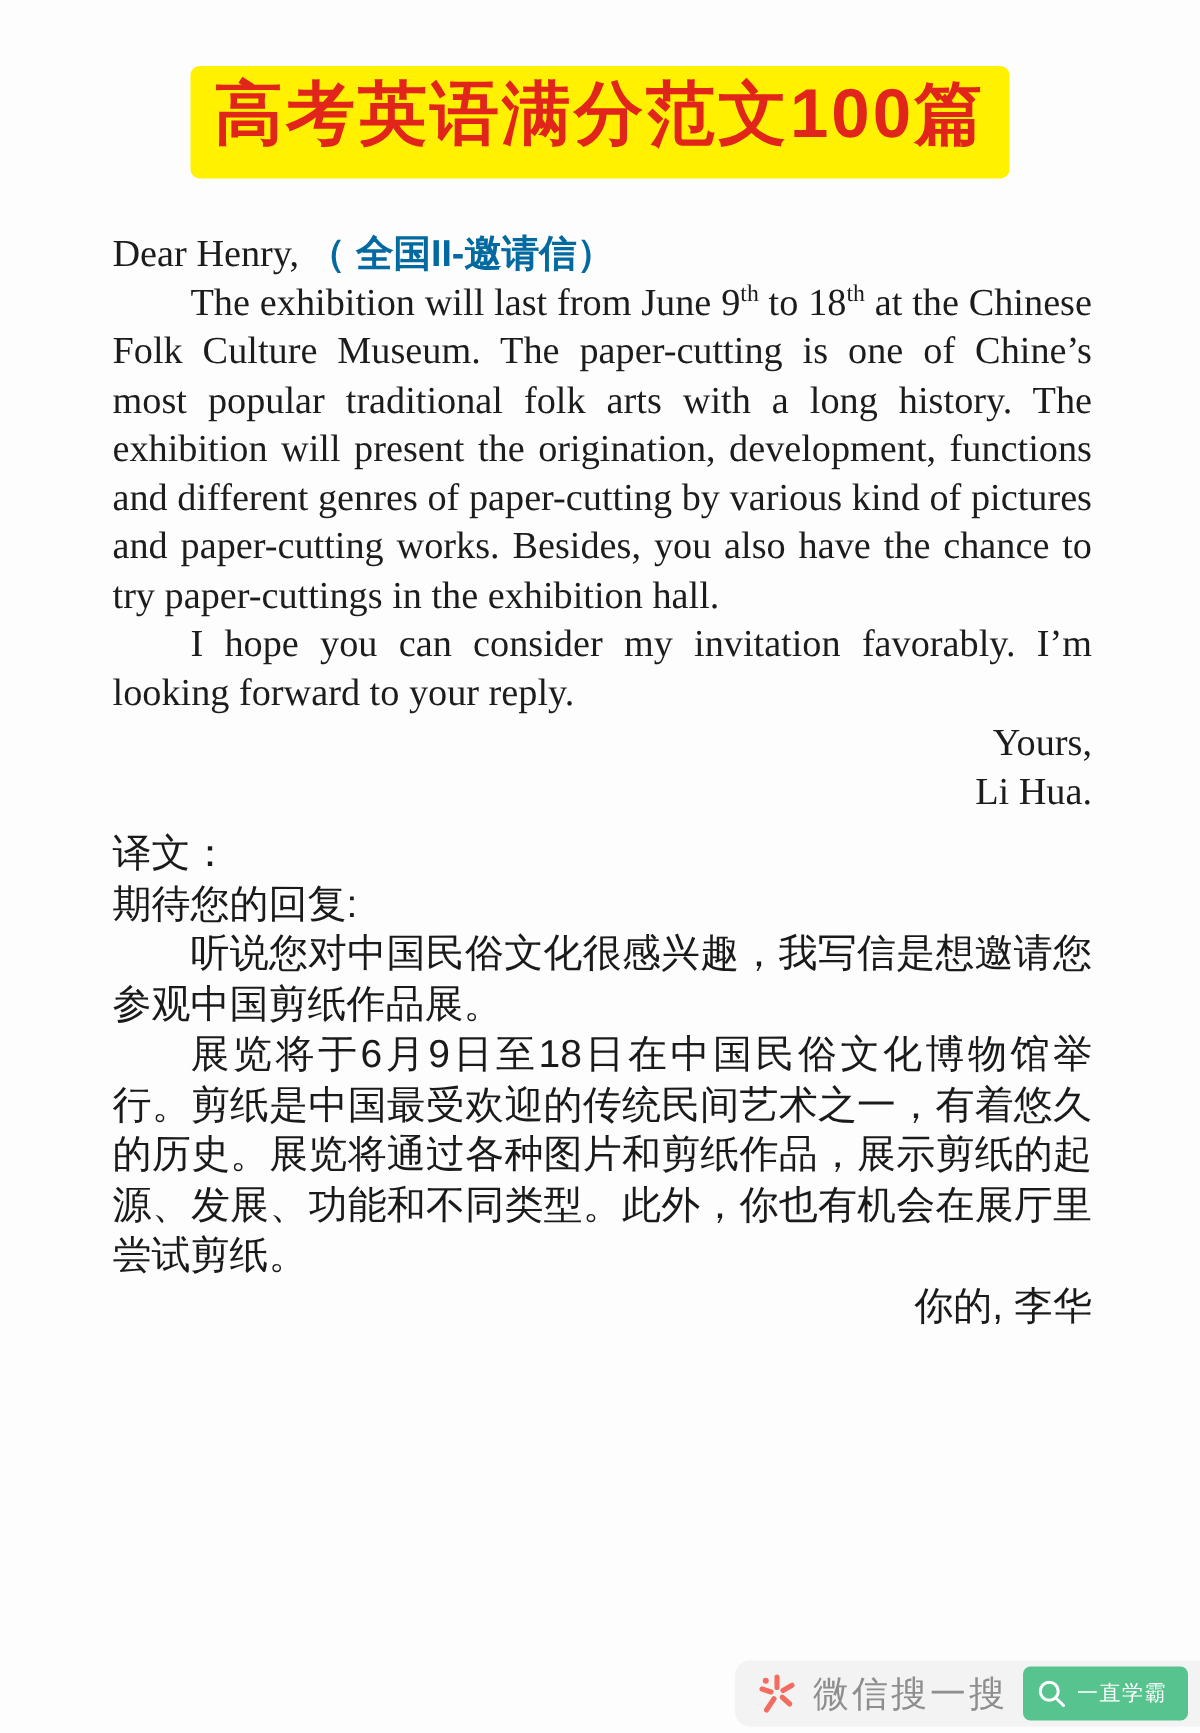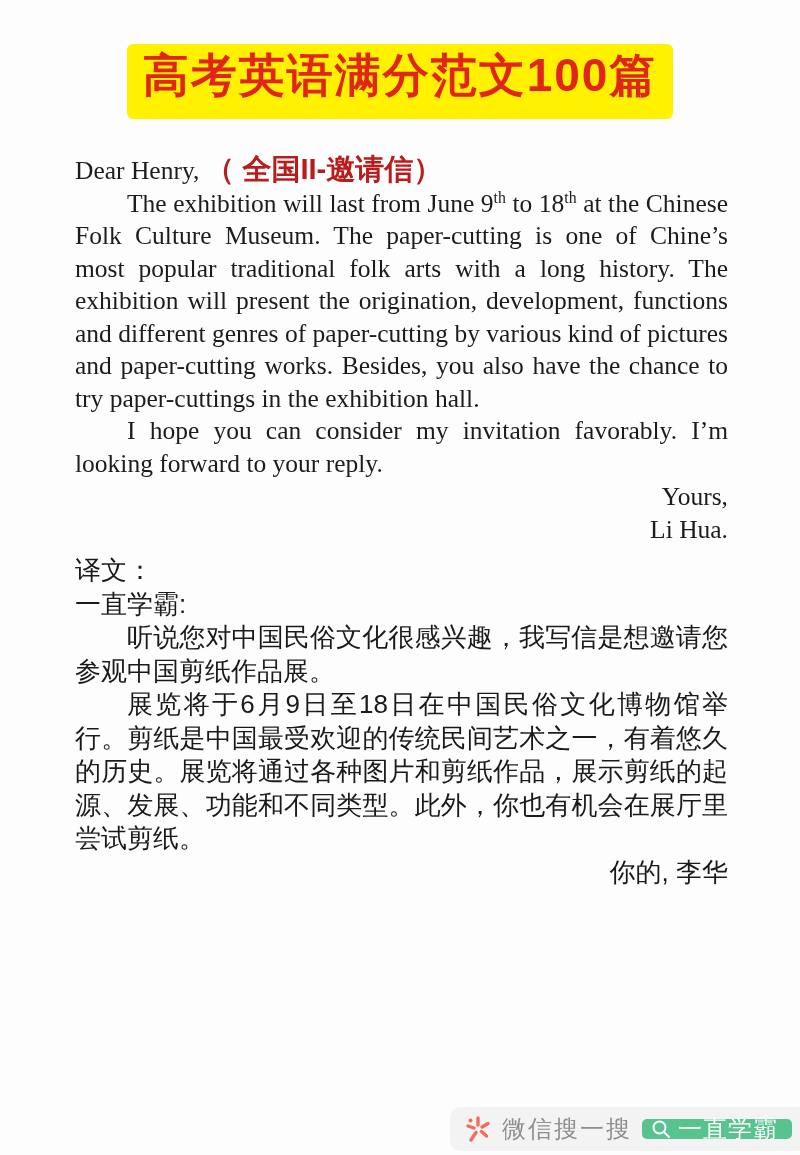--- a/index.html
+++ b/index.html
@@ -29,24 +29,24 @@
     margin-top:34px;
     font-family:"Liberation Serif","DejaVu Serif",serif;
     font-size:25.5px;
     line-height:32.5px;
     color:#1c1c1c;
     text-align:justify;
   }
   .letter p{ margin:0; text-indent:52px; }
   .letter .salutation-line{ text-indent:0; text-align:left; }
   .letter .tag{
-    color:#b91c1c;
+    color:#0369a1;
     font-weight:700;
     font-family:"Liberation Sans","DejaVu Sans",sans-serif;
-    font-size:29px;
+    font-size:25px;
     margin-left:6px;
   }
   .letter sup{ font-size:62%; line-height:0; vertical-align:super; }
   .letter .closing-block{ text-align:right; margin-top:1px; }
   .letter .closing-block div{ text-indent:0; }
   
   .zh{
     margin-top:8px;
     font-family:"Liberation Sans","DejaVu Sans",sans-serif;
     font-size:26px;
@@ -75,24 +75,24 @@
     font-size:24px;
     letter-spacing:2px;
     white-space:nowrap;
   }
   .search-btn{
     display:flex;
     align-items:center;
     gap:6px;
     background:#57c38e;
     border-radius:5px;
-    height:20px;
+    height:36px;
     padding:0 14px 0 8px;
     color:#ffffff;
-    font-size:24px;
+    font-size:14px;
     letter-spacing:1px;
     white-space:nowrap;
   }
 </style>
 </head>
 <body>
 
 <div class="title-wrap">
   <span class="title-banner">高考英语满分范文100篇</span>
 </div>
@@ -104,21 +104,21 @@
     <p>The exhibition will last from June 9<sup>th</sup> to 18<sup>th</sup> at the Chinese Folk Culture Museum. The paper-cutting is one of Chine’s most popular traditional folk arts with a long history. The exhibition will present the origination, development, functions and different genres of paper-cutting by various kind of pictures and paper-cutting works. Besides, you also have the chance to try paper-cuttings in the exhibition hall.</p>
     <p>I hope you can consider my invitation favorably. I’m looking forward to your reply.</p>
     <div class="closing-block">
       <div>Yours,</div>
       <div>Li Hua.</div>
     </div>
   </div>
 
   <div class="zh">
     <p class="no-indent">译文：</p>
-    <p class="no-indent">一直学霸:</p>
+    <p class="no-indent">期待您的回复:</p>
     <p>听说您对中国民俗文化很感兴趣，我写信是想邀请您参观中国剪纸作品展。</p>
     <p>展览将于6月9日至18日在中国民俗文化博物馆举行。剪纸是中国最受欢迎的传统民间艺术之一，有着悠久的历史。展览将通过各种图片和剪纸作品，展示剪纸的起源、发展、功能和不同类型。此外，你也有机会在展厅里尝试剪纸。</p>
     <p class="zh-signature">你的, 李华</p>
   </div>
 
 </div>
 
 <div class="watermark">
   <span style="display:flex;">
     <svg width="28" height="28" viewBox="0 0 28 28">

